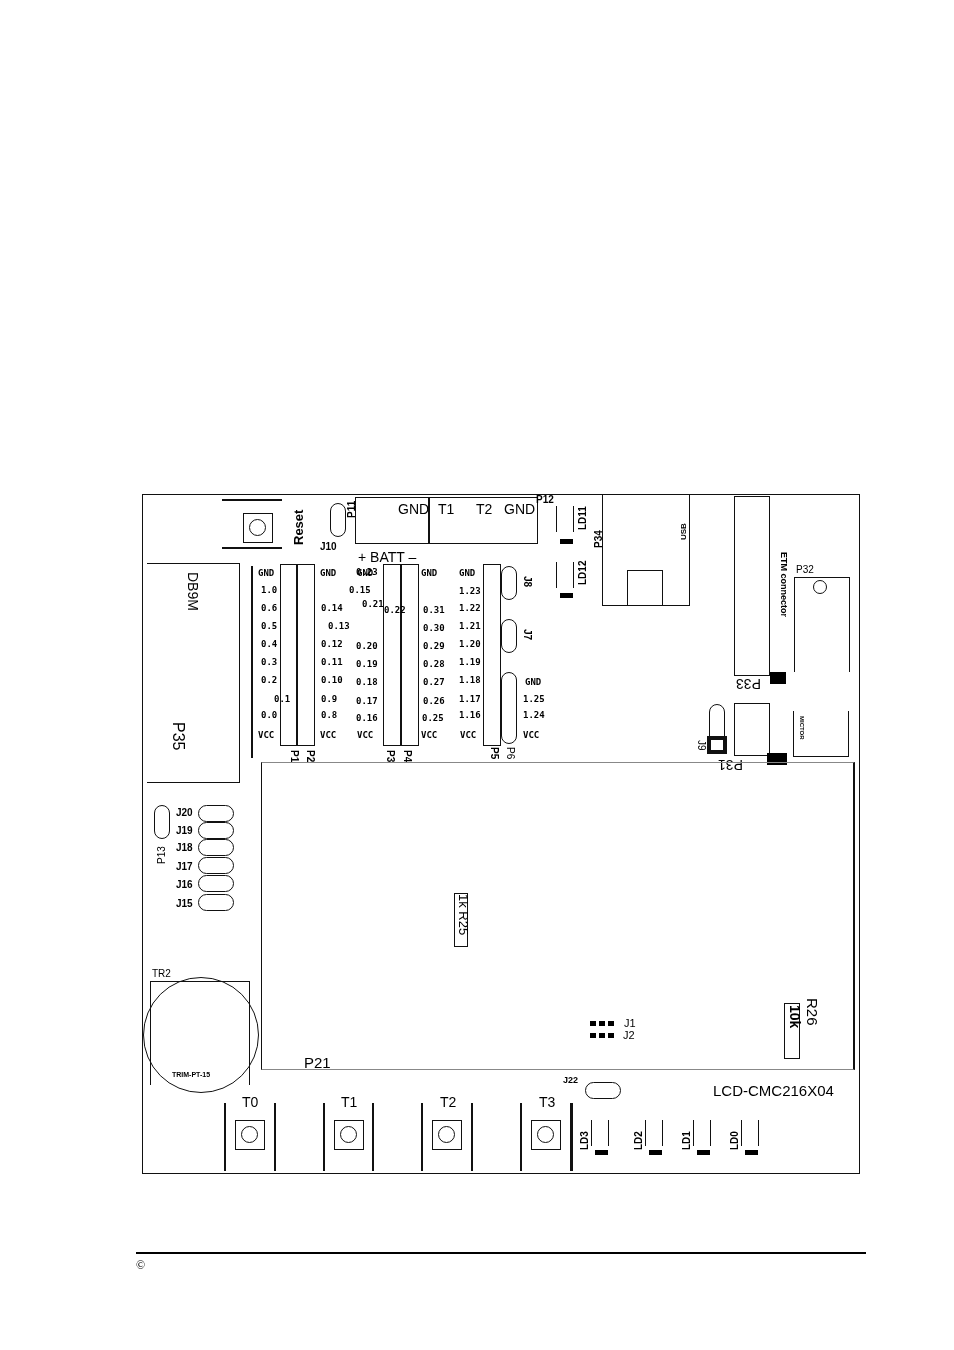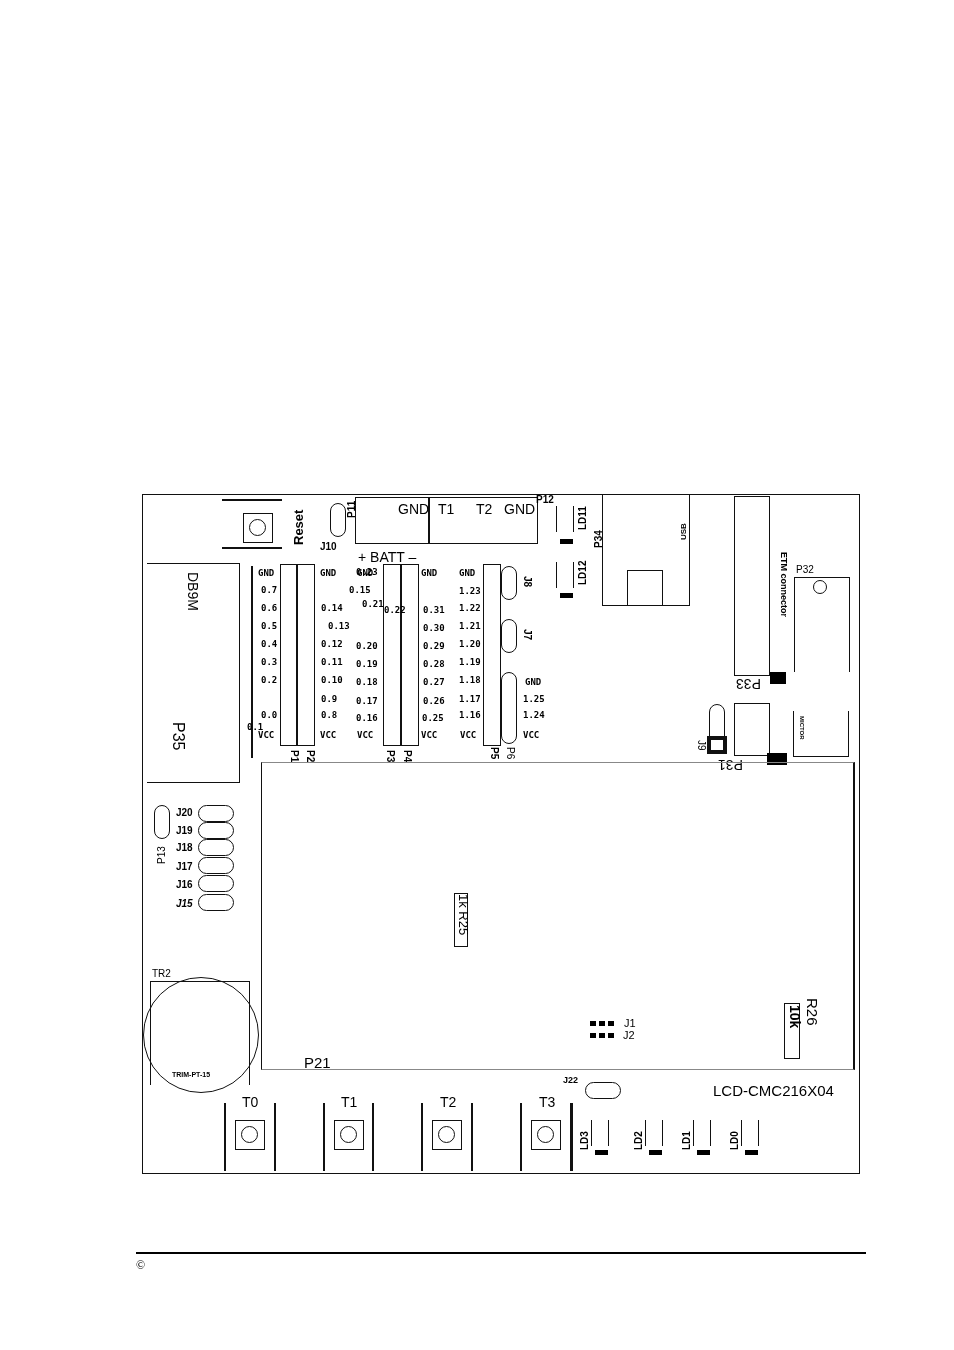--- a/index.html
+++ b/index.html
@@ -53,27 +53,27 @@
 
 <div class="box" style="left:147px;top:563px;width:93px;height:220px;border-left:none;"></div>
 <div class="t lbl rot90" style="left:200px;top:572px;">DB9M</div>
 <div class="t lbl rot90" style="left:186px;top:722px;font-size:16px;">P35</div>
 <div class="vline" style="left:251px;top:566px;height:192px;width:1.5px;"></div>
 
 <div class="box" style="left:280px;top:564px;width:17px;height:182px;"></div>
 <div class="box" style="left:297px;top:564px;width:18px;height:182px;"></div>
 <div>
   <div class="t pin" style="left:258px;top:569px;">GND</div>
-  <div class="t pin" style="left:261px;top:586px;">0.7</div>
+  <div class="t pin" style="left:261px;top:586px;">1.0</div>
   <div class="t pin" style="left:261px;top:604px;">0.6</div>
   <div class="t pin" style="left:261px;top:622px;">0.5</div>
   <div class="t pin" style="left:261px;top:640px;">0.4</div>
   <div class="t pin" style="left:261px;top:658px;">0.3</div>
   <div class="t pin" style="left:261px;top:676px;">0.2</div>
-  <div class="t pin" style="left:247px;top:695px;margin-top:28px;">0.1</div>
+  <div class="t pin" style="left:274px;top:695px;">0.1</div>
   <div class="t pin" style="left:261px;top:711px;">0.0</div>
   <div class="t pin" style="left:258px;top:731px;">VCC</div>
 </div>
 <div>
   <div class="t pin" style="left:320px;top:569px;">GND</div>
   <div class="t pin" style="left:321px;top:586px;padding-left:28px;">0.15</div>
   <div class="t pin" style="left:321px;top:604px;">0.14</div>
   <div class="t pin" style="left:328px;top:622px;">0.13</div>
   <div class="t pin" style="left:321px;top:640px;">0.12</div>
   <div class="t pin" style="left:321px;top:658px;">0.11</div>
@@ -181,21 +181,21 @@
   <div class="pill" style="left:198px;top:822px;width:36px;height:17px;"></div>
   <div class="pill" style="left:198px;top:839px;width:36px;height:17px;"></div>
   <div class="pill" style="left:198px;top:857px;width:36px;height:17px;"></div>
   <div class="pill" style="left:198px;top:875px;width:36px;height:17px;"></div>
   <div class="pill" style="left:198px;top:894px;width:36px;height:17px;"></div>
   <div class="t sm" style="left:176px;top:808px;">J20</div>
   <div class="t sm" style="left:176px;top:826px;">J19</div>
   <div class="t sm" style="left:176px;top:843px;">J18</div>
   <div class="t sm" style="left:176px;top:862px;">J17</div>
   <div class="t sm" style="left:176px;top:880px;">J16</div>
-  <div class="t sm" style="left:176px;top:899px;font-style:italic;">J15</div>
+  <div class="t sm" style="left:176px;top:899px;">J15</div>
 </div>
 
 <div class="t sm" style="left:152px;top:969px;font-weight:normal;">TR2</div>
 <div class="box" style="left:150px;top:981px;width:100px;height:104px;border-bottom:none;"></div>
 <div class="circle" style="left:143px;top:977px;width:116px;height:116px;"></div>
 <div class="t" style="left:172px;top:1071px;font-size:7px;font-weight:bold;">TRIM-PT-15</div>
 
 <div class="box" style="left:454px;top:893px;width:14px;height:54px;"></div>
 <div class="t rot90" style="left:470px;top:894px;font-size:13px;">1k R25</div>
 

